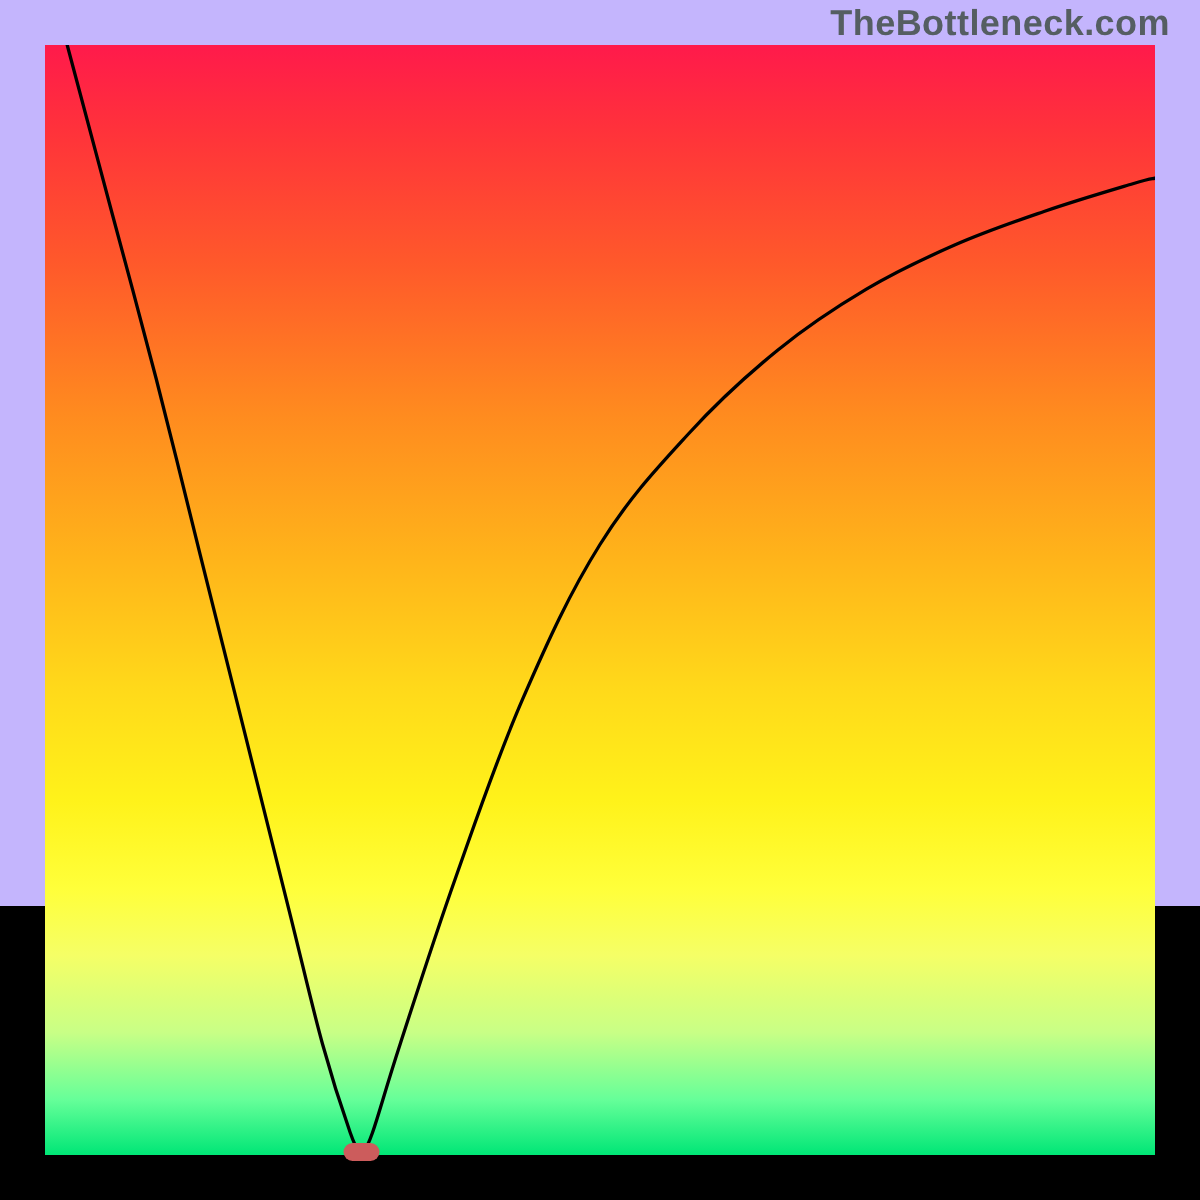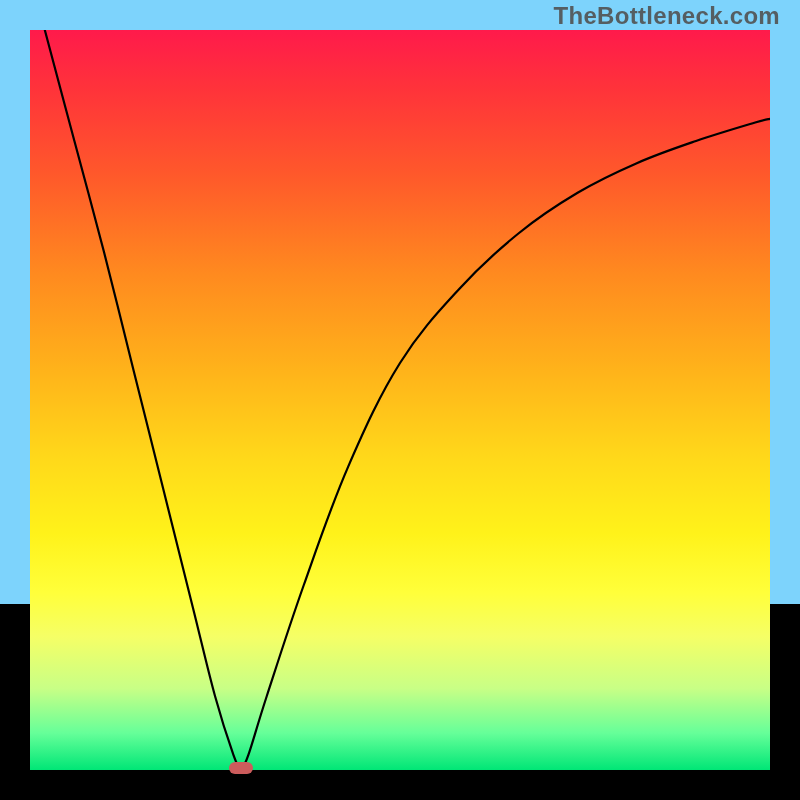--- a/index.html
+++ b/index.html
@@ -3,21 +3,21 @@
 <meta charset="utf-8">
 <style>
   * { margin: 0; padding: 0; box-sizing: border-box; }
   html, body { width: 800px; height: 800px; overflow: hidden; }
   body { background: #000; font-family: Arial, Helvetica, sans-serif; }
 
   .frame {
     position: absolute;
     left: 0; top: 0;
     width: 800px; height: 604px;
-    background: #7dd3fc;
+    background: #c4b5fd;
   }
 
   .plot {
     position: absolute;
     left: 30px;
     top: 30px;
     width: 740px;
     height: 740px;
     background: linear-gradient(to bottom,
       #ff1a4b 0%,

